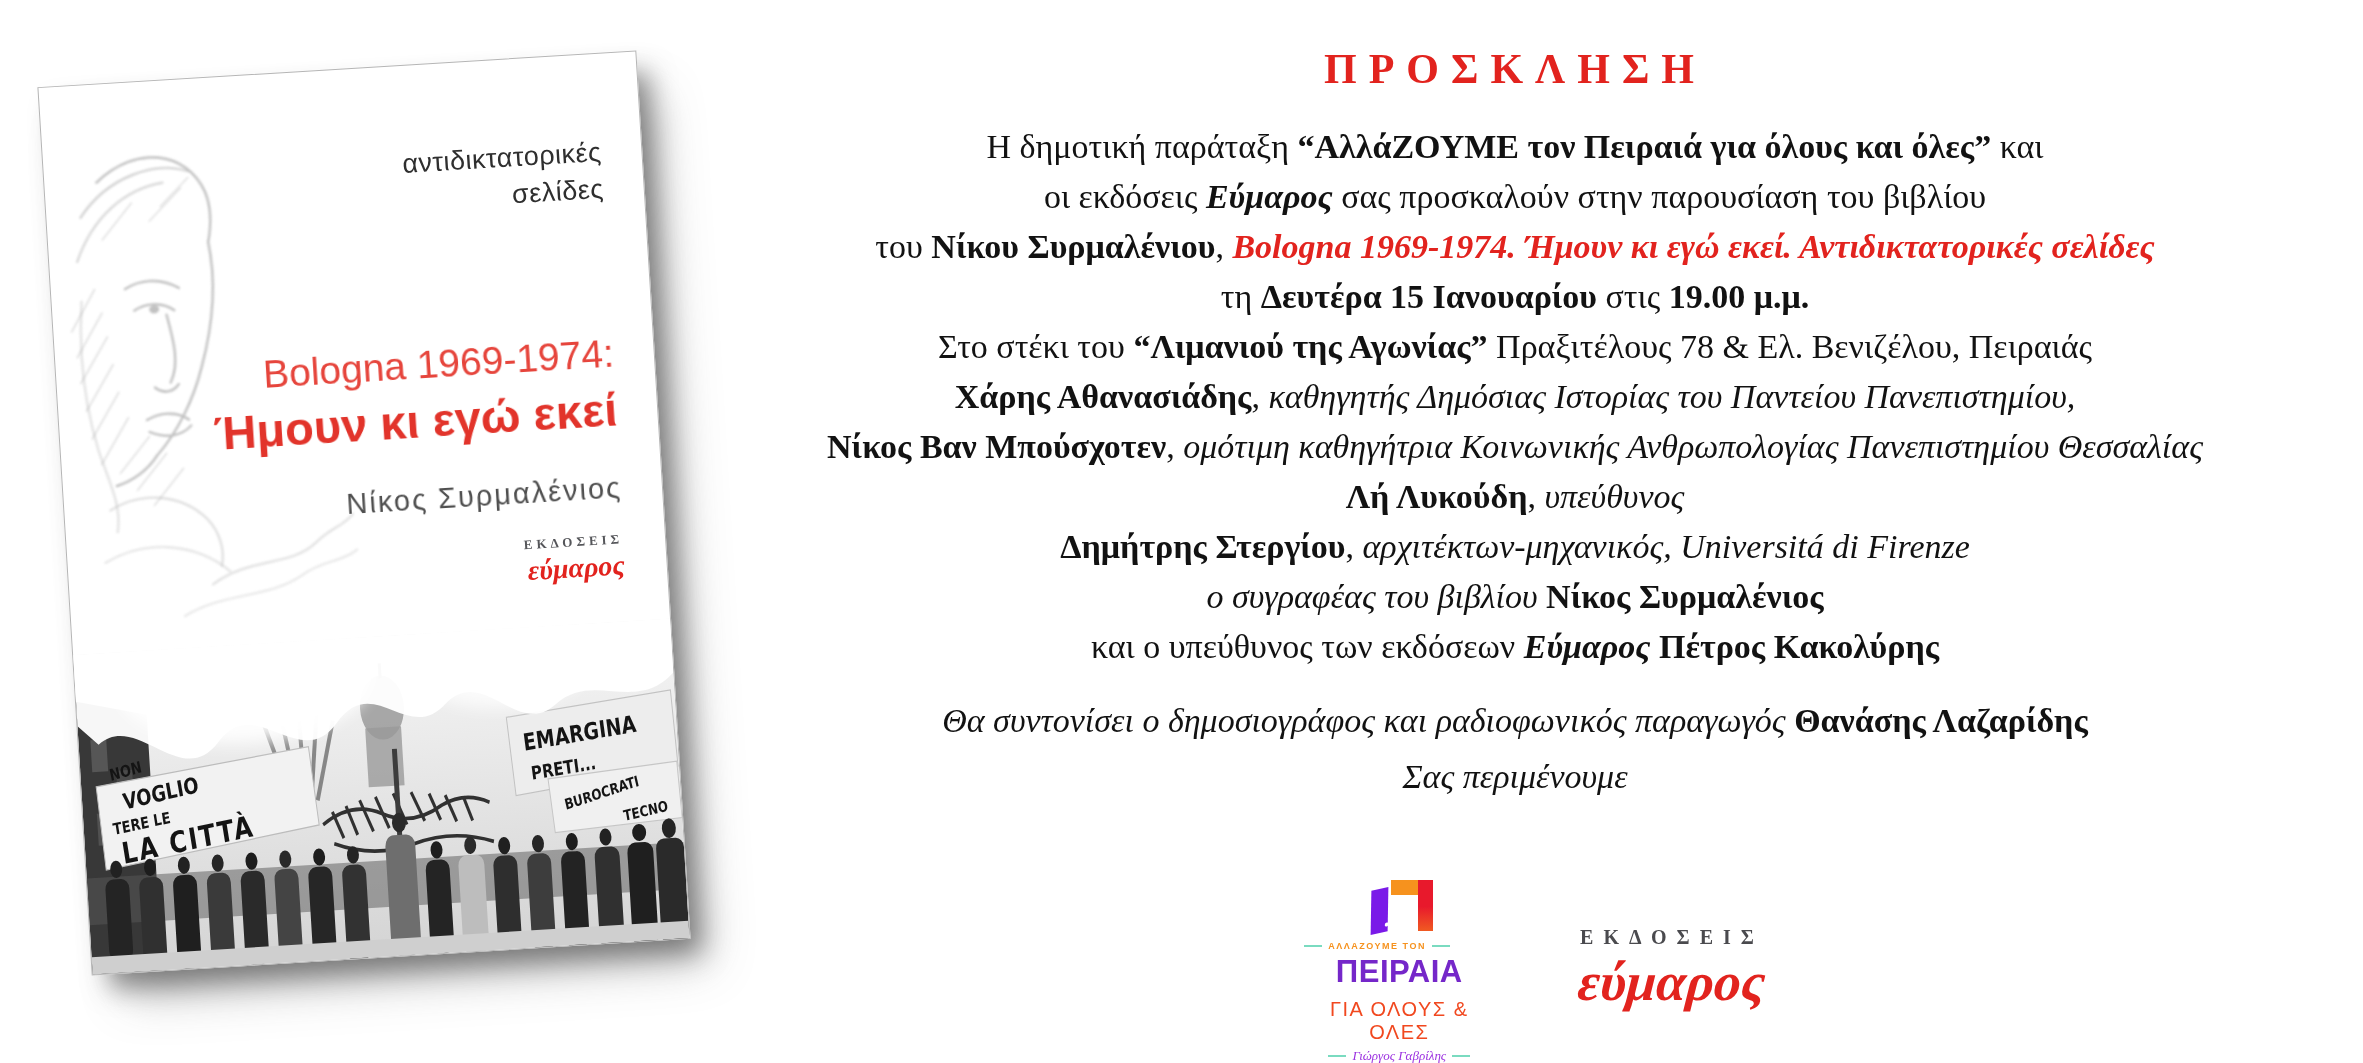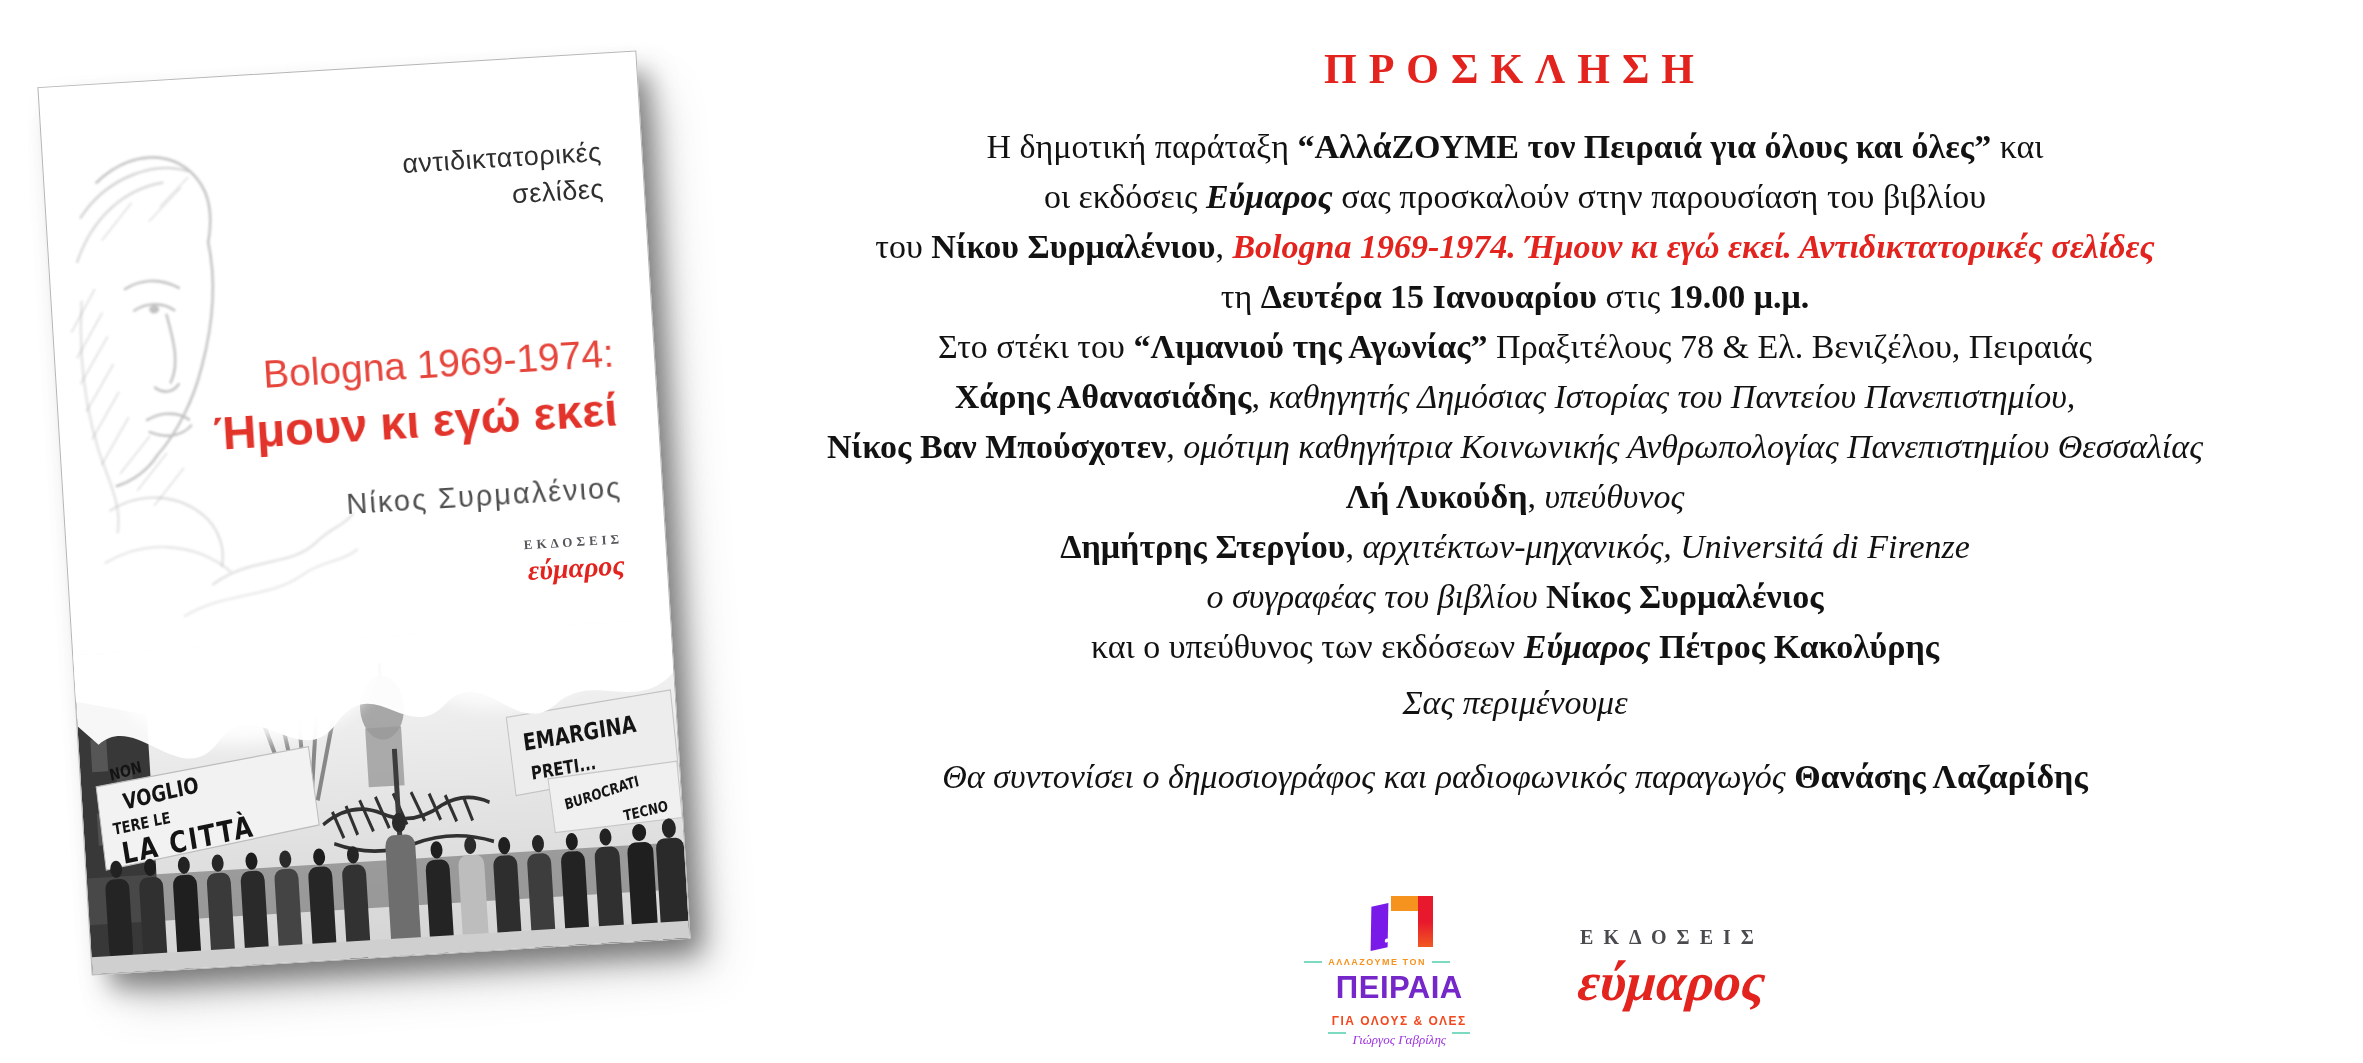--- a/index.html
+++ b/index.html
@@ -67,22 +67,22 @@
   .p-logo{width:190px;text-align:center;font-family:"Liberation Sans",sans-serif;}
   .p-symbol{position:relative;width:74px;height:62px;margin:0 auto 4px auto;}
   .p-door{position:absolute;left:9px;top:14px;width:17px;height:44px;background:var(--door-purple);transform:skewY(-13deg) rotate(1deg);}
   .p-door-dot{position:absolute;left:14px;top:35px;width:4px;height:4px;background:#fff;border-radius:50%;}
   .p-bar-top{position:absolute;left:29px;top:5px;width:27px;height:15px;background:var(--orange);}
   .p-bar-right{position:absolute;left:56px;top:5px;width:15px;height:51px;background:linear-gradient(180deg,#e8192c 0%,#e8192c 52%,#f05a22 100%);}
   .p-tagline{display:flex;align-items:center;gap:6px;margin-bottom:3px;}
   .p-tagline .txt{font-size:9px;font-weight:700;letter-spacing:1.5px;color:var(--orange);}
   .dash{display:inline-block;width:18px;height:2px;background:var(--teal);}
   .p-main{font-size:31px;font-weight:800;color:var(--purple);letter-spacing:.5px;line-height:36px;}
-  .p-sub{font-size:12px;font-weight:700;color:var(--red-orange);letter-spacing:1.5px;margin-top:8px;}
-  .p-sign{display:flex;align-items:flex-start;justify-content:center;gap:6px;margin-top:4px;}
+  .p-sub{font-size:20px;font-weight:400;color:var(--red-orange);letter-spacing:1.5px;margin-top:8px;}
+  .p-sign{display:flex;align-items:center;justify-content:center;gap:6px;margin-top:4px;}
   .p-sign .txt{font-size:13px;font-style:italic;color:#9b30e0;font-family:"Liberation Serif",serif;}
   .e-logo{text-align:center;}
   .e-label{font-family:"Liberation Serif",serif;font-size:20px;font-weight:700;letter-spacing:10px;color:var(--logo-gray);}
   .e-name{font-family:"Liberation Serif",serif;font-size:54px;font-weight:700;font-style:italic;color:var(--red);margin-top:2px;transform:skewX(-4deg);}
 </style>
 </head>
 <body>
 
 <div class="canvas">
 
@@ -273,23 +273,23 @@
     <div class="line"><span class="b">Νίκος Βαν Μπούσχοτεν</span><span>, </span><span class="i">ομότιμη καθηγήτρια Κοινωνικής Ανθρωπολογίας Πανεπιστημίου Θεσσαλίας</span></div>
 
     <div class="line"><span class="b">Λή Λυκούδη</span><span>, </span><span class="i">υπεύθυνος</span></div>
 
     <div class="line"><span class="b">Δημήτρης Στεργίου</span><span>, </span><span class="i">αρχιτέκτων-μηχανικός, Universitá di Firenze</span></div>
 
     <div class="line"><span class="i">ο συγραφέας του βιβλίου </span><span class="b">Νίκος Συρμαλένιος</span></div>
 
     <div class="line"><span>και ο υπεύθυνος των εκδόσεων </span><span class="bi">Εύμαρος</span><span class="b"> Πέτρος Κακολύρης</span></div>
 
+    <div class="line gap-lg"><span class="i">Θα συντονίσει ο δημοσιογράφος και ραδιοφωνικός παραγωγός </span><span class="b">Θανάσης Λαζαρίδης</span></div>
+
     <div class="line i gap-sm">Σας περιμένουμε</div>
-
-    <div class="line gap-lg"><span class="i">Θα συντονίσει ο δημοσιογράφος και ραδιοφωνικός παραγωγός </span><span class="b">Θανάσης Λαζαρίδης</span></div>
   </div>
 
   <div class="logos">
 
     <div class="p-logo">
       <div class="p-symbol">
         <div class="p-door">
             <div class="p-door-dot"></div>
           </div>
         <div class="p-bar-top"></div>

